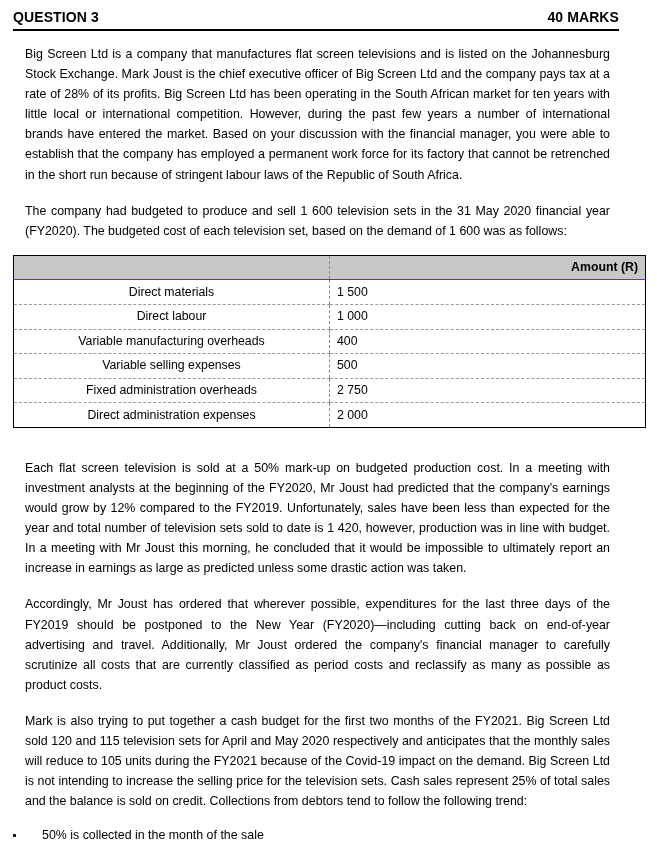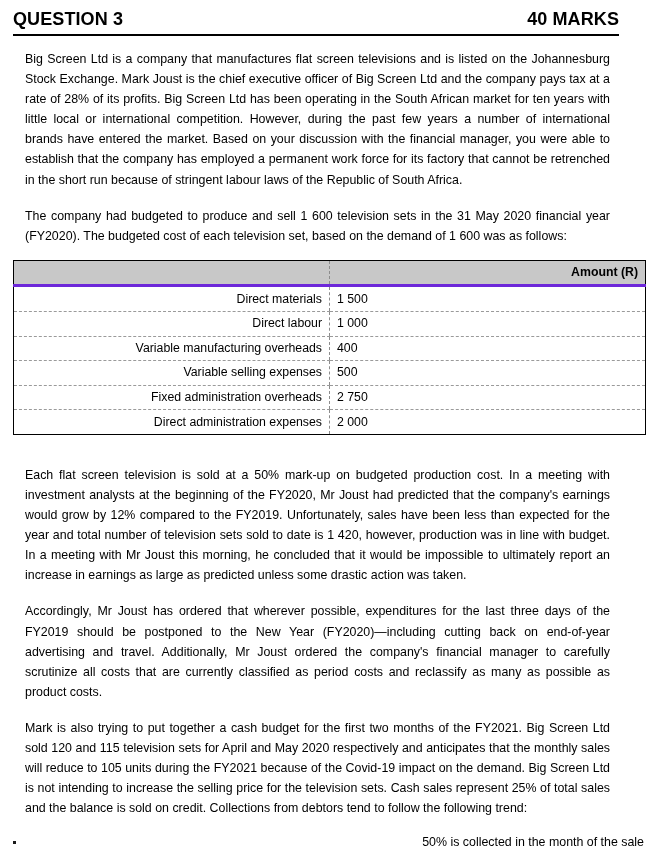--- a/index.html
+++ b/index.html
@@ -21,21 +21,21 @@
     height: 852px;
     box-sizing: border-box;
     padding: 0 13px;
   }
 
   
   .qheader {
     display: flex;
     justify-content: space-between;
     align-items: flex-end;
-    font-size: 18px;
+    font-size: 14px;
     font-weight: bold;
     letter-spacing: 0.1px;
     padding-top: 9px;
     padding-right: 25px;
   }
   .qheader-rule {
     margin-top: 4px;
     margin-right: 25px;
     border-bottom: 2.2px solid #000000;
   }
@@ -65,46 +65,45 @@
   }
   .cost-table th,
   .cost-table td {
     padding: 3.2px 7px 3.4px 7px;
     line-height: 17px;
     vertical-align: middle;
   }
   .cost-table thead th {
     background: #c8c8c8;
     font-weight: bold;
-    border-bottom: 3px solid #6d28d9;
+    border-bottom: 1px solid #6d28d9;
   }
   .cost-table thead th.col-label { }
   .cost-table thead th.col-amount {
     text-align: right;
     border-left: 1px dashed #8c8c8c;
   }
   .cost-table tbody td.col-label {
-    text-align: right;
+    text-align: center;
     border-bottom: 1px dashed #9a9a9a;
   }
   .cost-table tbody td.col-amount {
     text-align: left;
     border-left: 1px dashed #8c8c8c;
     border-bottom: 1px dashed #9a9a9a;
   }
   .cost-table tbody tr:last-child td {
     border-bottom: none;
   }
 
   
   .bullet-list {
     list-style: none;
     margin: 14px 0 0 0;
     padding: 0;
-    text-align: right;
   }
   .bullet-list li {
     position: relative;
     font-size: 12.4px;
     line-height: 20.1px;
     padding-left: 29px;
     margin-bottom: 4.5px;
   }
   .bullet-list li .bullet-dot {
     position: absolute;

